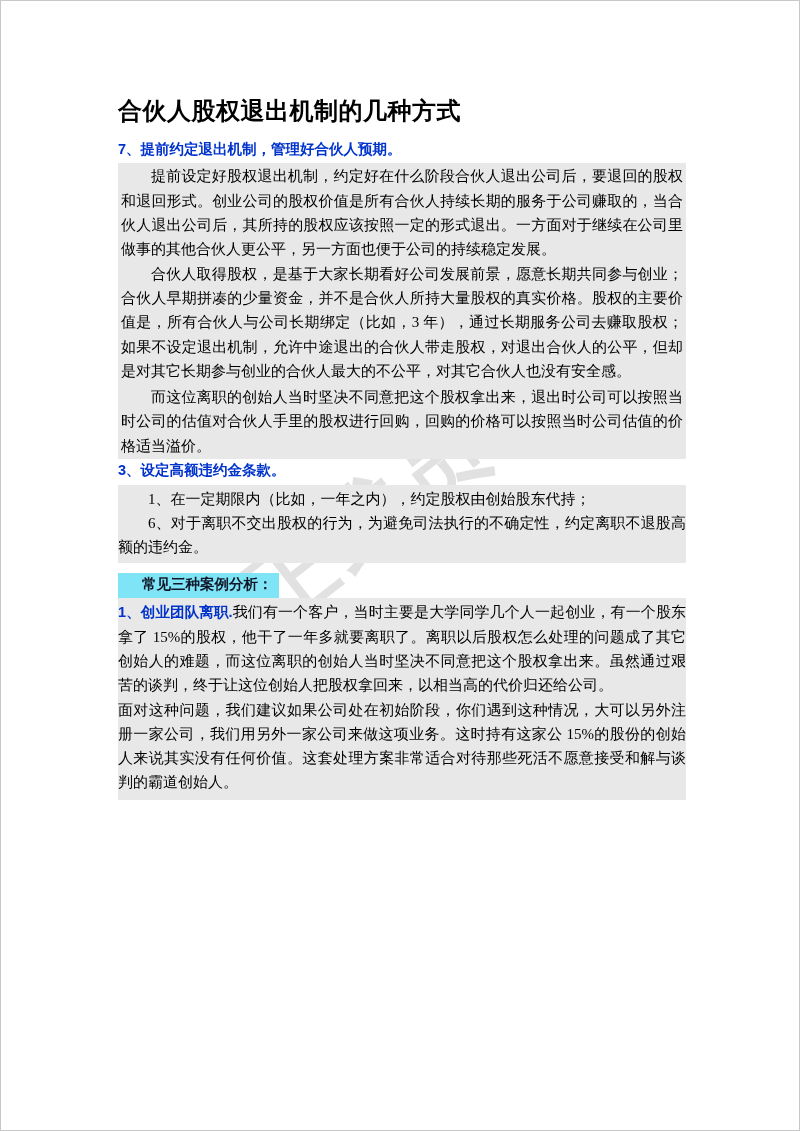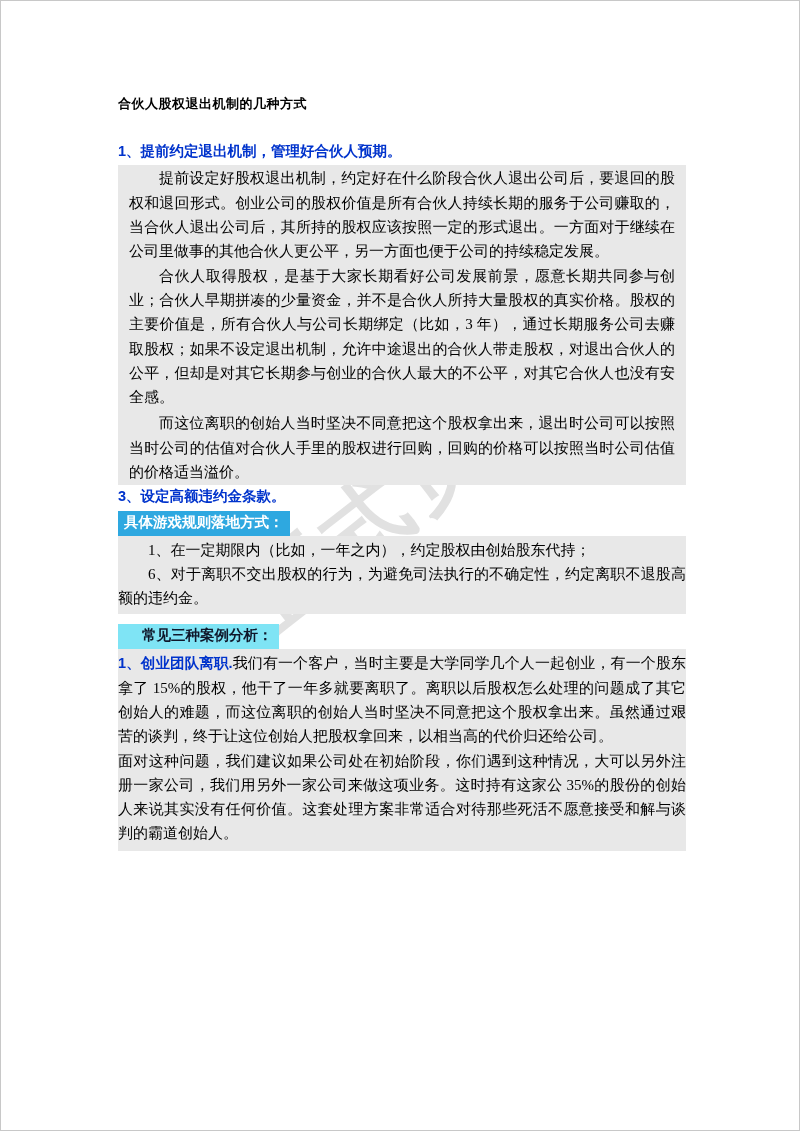--- a/index.html
+++ b/index.html
@@ -27,45 +27,45 @@
     pointer-events: none;
   }
   .content {
     position: absolute;
     left: 118px;
     top: 95px;
     width: 568px;
   }
   h1.doc-title {
     font-family: "Liberation Sans", "DejaVu Sans", sans-serif;
-    font-size: 13px;
+    font-size: 24px;
     font-weight: bold;
     color: #000000;
-    margin: 0 0 27px 0;
+    margin: 0 0 11px 0;
     letter-spacing: 0.5px;
   }
   .heading-blue {
     font-family: "Liberation Sans", "DejaVu Sans", sans-serif;
     font-size: 14.5px;
     font-weight: bold;
     color: #0033cc;
     margin: 0 0 3px 0;
     line-height: 1.55;
   }
   .para {
     font-size: 15px;
     color: #000000;
     line-height: 1.62;
     margin: 0;
     text-align: justify;
     text-indent: 2em;
   }
   .band {
     background: #e8e8e8;
-    padding: 1px 11px;
+    padding: 1px 3px;
   }
   .bar-heading {
     display: inline-block;
     font-family: "Liberation Sans", "DejaVu Sans", sans-serif;
     font-size: 14.5px;
     font-weight: bold;
     color: #ffffff;
     background: #2ea8e0;
     padding: 1px 6px 2px 6px;
     line-height: 1.5;
@@ -132,49 +132,46 @@
 
 <div class="page">
   <div class="page-border"></div>
 
   <div class="watermark">正式员工印</div>
 
   <div class="content">
 
     <h1 class="doc-title">合伙人股权退出机制的几种方式</h1>
 
-    <div class="heading-blue">1、提前约定退出机制，管理好合伙人预期。</div>
+    <div class="heading-blue">7、提前约定退出机制，管理好合伙人预期。</div>
 
     <div class="band">
       <p class="para">提前设定好股权退出机制，约定好在什么阶段合伙人退出公司后，要退回的股权和退回形式。创业公司的股权价值是所有合伙人持续长期的服务于公司赚取的，当合伙人退出公司后，其所持的股权应该按照一定的形式退出。一方面对于继续在公司里做事的其他合伙人更公平，另一方面也便于公司的持续稳定发展。</p>
       <p class="para">合伙人取得股权，是基于大家长期看好公司发展前景，愿意长期共同参与创业；合伙人早期拼凑的少量资金，并不是合伙人所持大量股权的真实价格。股权的主要价值是，所有合伙人与公司长期绑定（比如，3 年），通过长期服务公司去赚取股权；如果不设定退出机制，允许中途退出的合伙人带走股权，对退出合伙人的公平，但却是对其它长期参与创业的合伙人最大的不公平，对其它合伙人也没有安全感。</p>
     </div>
 
 
     <div class="band">
       <p class="para">而这位离职的创始人当时坚决不同意把这个股权拿出来，退出时公司可以按照当时公司的估值对合伙人手里的股权进行回购，回购的价格可以按照当时公司估值的价格适当溢价。</p>
     </div>
 
     <div class="heading-blue">3、设定高额违约金条款。</div>
 
 
-    <div>
-      <span class="bar-heading">具体游戏规则落地方式：</span>
-    </div>
 
     <div class="list-block">
       <p class="list-item">1、在一定期限内（比如，一年之内），约定股权由创始股东代持；</p>
       <p class="list-item">6、对于离职不交出股权的行为，为避免司法执行的不确定性，约定离职不退股高额的违约金。</p>
     </div>
 
     <div class="spacer-10"></div>
 
     <div>
       <span class="bar-heading cyan-blue-text">常见三种案例分析：</span>
     </div>
 
     <div class="case-block">
       <p class="case-para first"><span class="case-title">1、创业团队离职.</span><span>我们有一个客户，当时主要是大学同学几个人一起创业，有一个股东拿了 15%的股权，他干了一年多就要离职了。离职以后股权怎么处理的问题成了其它创始人的难题，而这位离职的创始人当时坚决不同意把这个股权拿出来。虽然通过艰苦的谈判，终于让这位创始人把股权拿回来，以相当高的代价归还给公司。</span></p>
-      <p class="case-para first">面对这种问题，我们建议如果公司处在初始阶段，你们遇到这种情况，大可以另外注册一家公司，我们用另外一家公司来做这项业务。这时持有这家公 35%的股份的创始人来说其实没有任何价值。这套处理方案非常适合对待那些死活不愿意接受和解与谈判的霸道创始人。</p>
+      <p class="case-para first">面对这种问题，我们建议如果公司处在初始阶段，你们遇到这种情况，大可以另外注册一家公司，我们用另外一家公司来做这项业务。这时持有这家公 15%的股份的创始人来说其实没有任何价值。这套处理方案非常适合对待那些死活不愿意接受和解与谈判的霸道创始人。</p>
     </div>
 
   </div>
 </div>
 
 </body></html>

